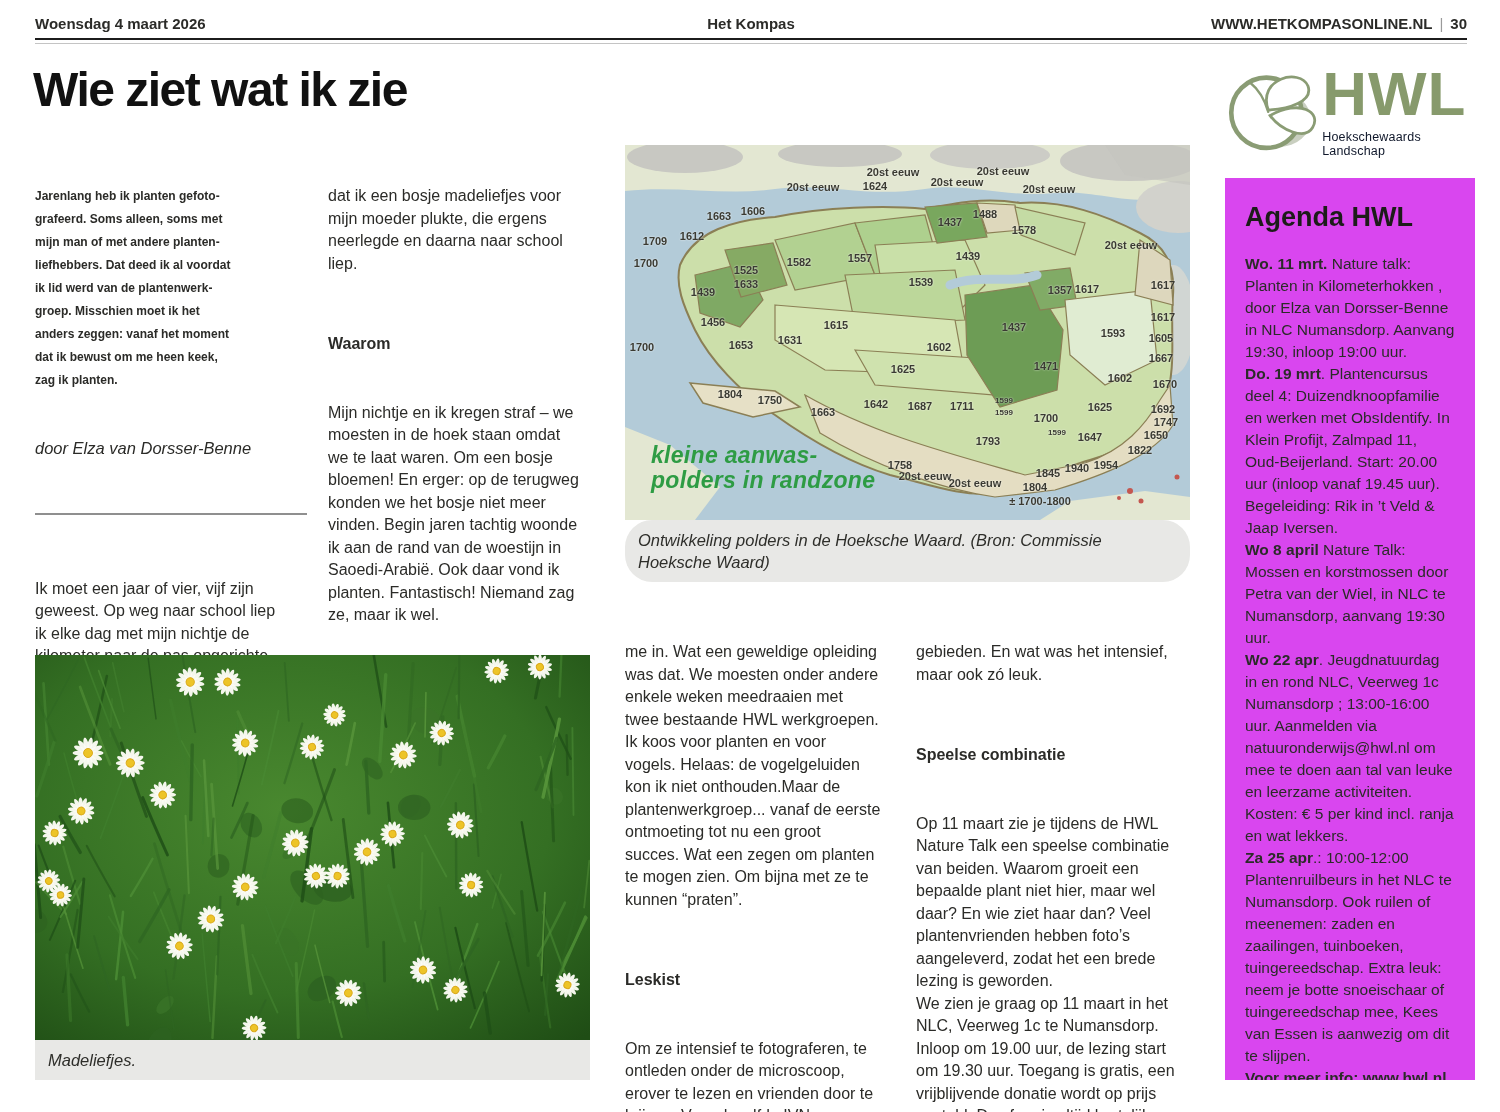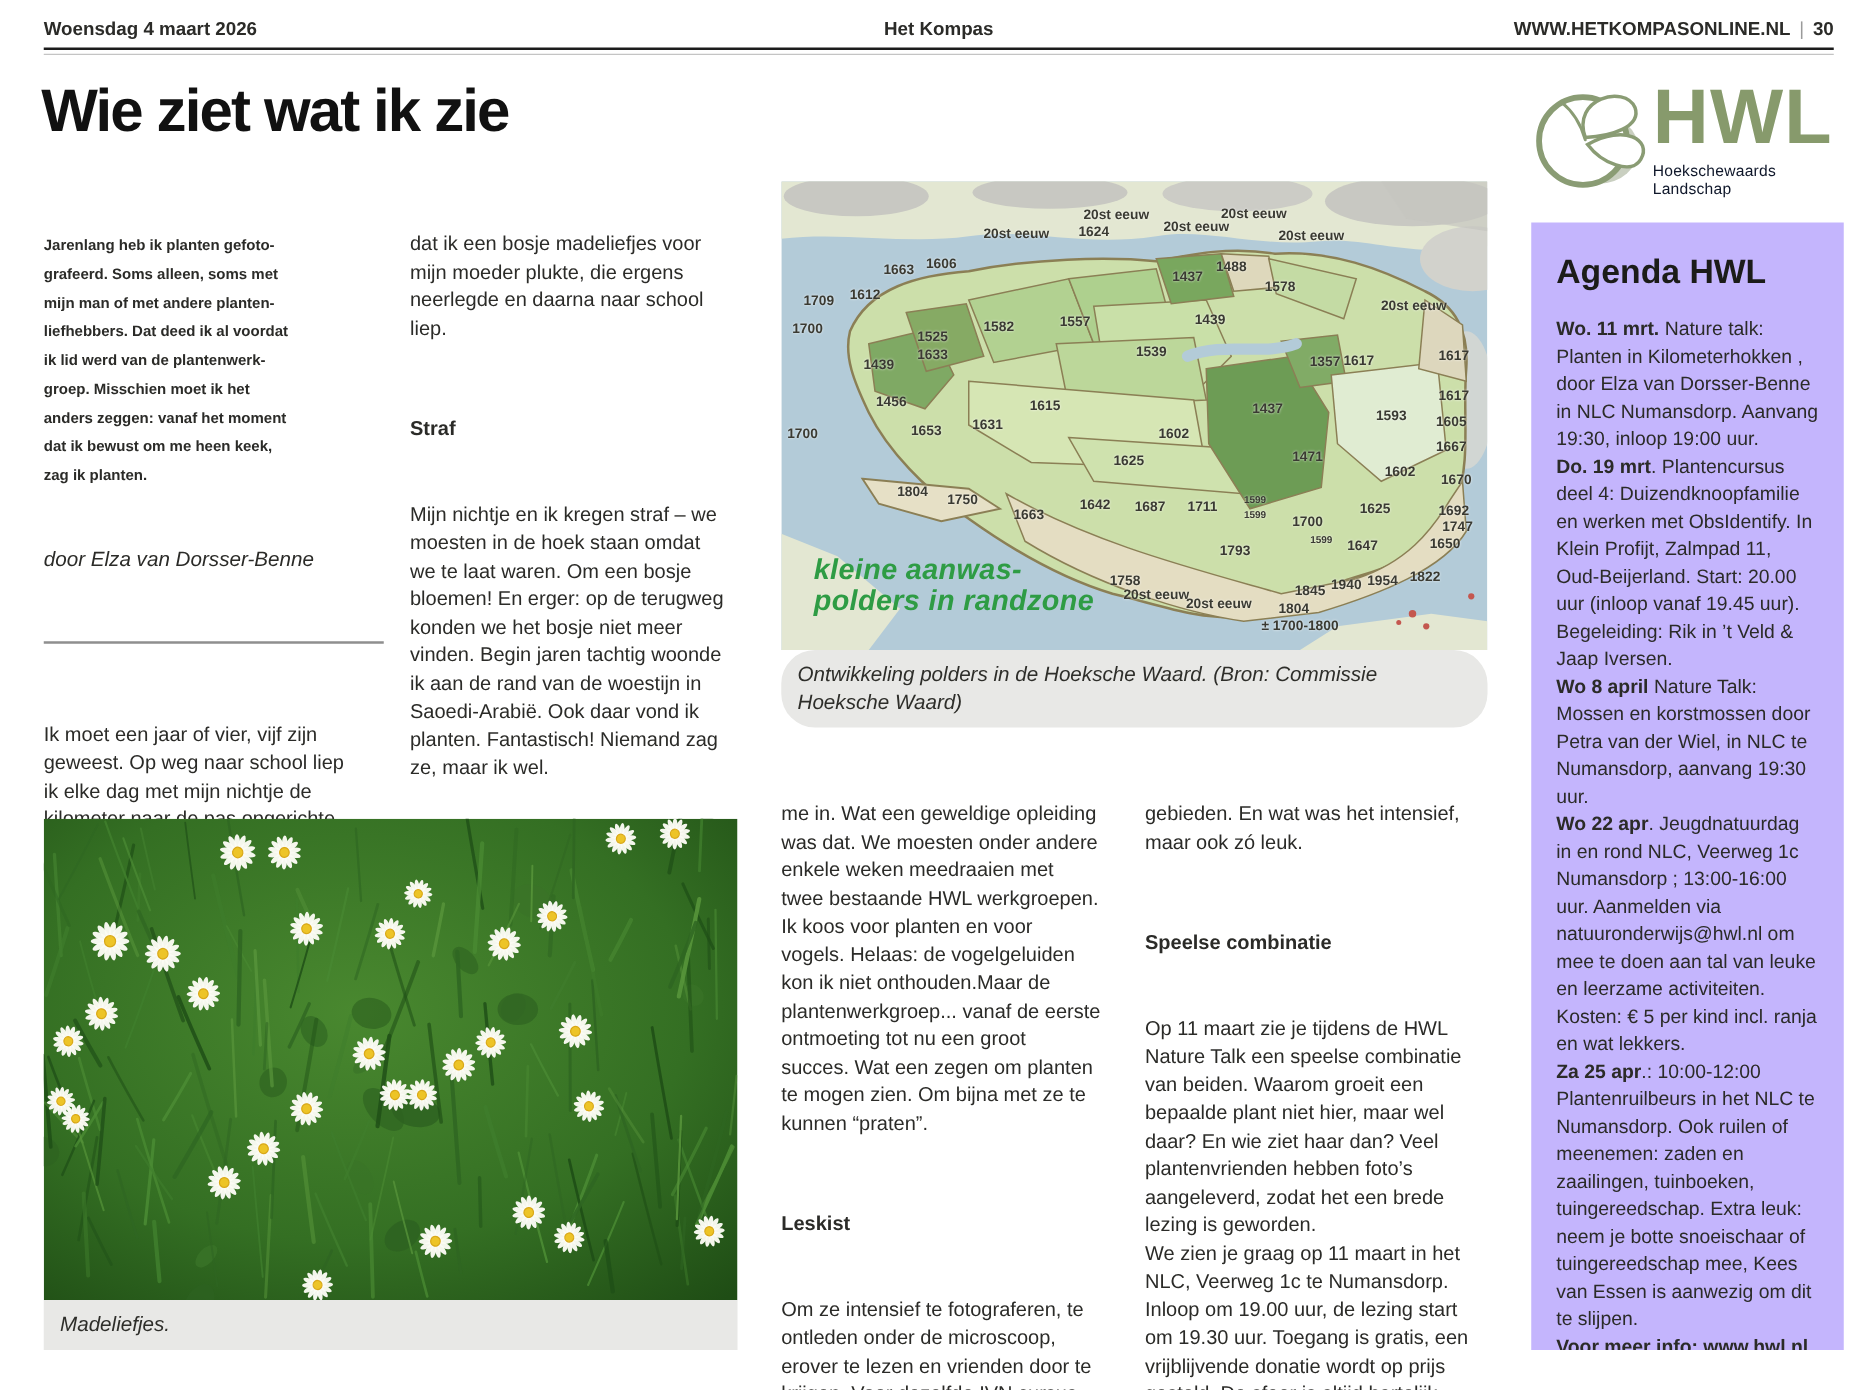--- a/index.html
+++ b/index.html
@@ -51,21 +51,21 @@
                font-style:italic;font-size:23px;line-height:25px;white-space:pre-line;
                letter-spacing:.3px;}
   .map-caption{width:539px;border-radius:27px;}
 
   
   .logo{position:absolute;left:1222px;top:58px;width:253px;height:112px;display:flex;align-items:flex-start;}
   .logo-text{margin-left:4px;margin-top:6px;}
   .logo-abbr{font-size:62px;font-weight:800;color:#879a6c;line-height:60px;letter-spacing:1px;}
   .logo-sub{font-size:12.5px;color:#0f172a;margin-top:6px;letter-spacing:.2px;}
   .agenda{position:absolute;left:1225px;top:178px;width:250px;height:902px;
-          background:#c4b5fd;padding:24px 20px;box-sizing:border-box;overflow:hidden;}
+          background:#d946ef;padding:24px 20px;box-sizing:border-box;overflow:hidden;}
   .agenda h2{margin:0 0 20px 0;font-size:27px;font-weight:800;color:#1c1c19;}
   .agenda-item{margin:0;font-size:15.5px;line-height:22px;color:#2b2b28;}
 </style>
 </head>
 <body>
 
 <div class="page">
 
   <div class="masthead">
     <span class="date">Woensdag 4 maart 2026</span>
@@ -102,21 +102,21 @@
 beneden langs de sloot. Nu ik het
 zo opschrijf, klinkt het bijna als iets
 uit een andere tijd. Ik herinner me</p>
   </div>
 
   <div class="col" id="col2">
     <p>dat ik een bosje madeliefjes voor
 mijn moeder plukte, die ergens
 neerlegde en daarna naar school
 liep.</p>
-    <div class="h3">Straf</div>
+    <div class="h3">Waarom</div>
     <p>Mijn nichtje en ik kregen straf – we
 moesten in de hoek staan omdat
 we te laat waren. Om een bosje
 bloemen! En erger: op de terugweg
 konden we het bosje niet meer
 vinden. Begin jaren tachtig woonde
 ik aan de rand van de woestijn in
 Saoedi-Arabië. Ook daar vond ik
 planten. Fantastisch! Niemand zag
 ze, maar ik wel.</p>
@@ -227,21 +227,21 @@
           <span class="map-label small" style="left: 379px; top: 267px;">1599</span>
           <span class="map-label" style="left: 475px; top: 262px;">1625</span>
           <span class="map-label" style="left: 538px; top: 264px;">1692</span>
           <span class="map-label" style="left: 198px; top: 267px;">1663</span>
           <span class="map-label" style="left: 421px; top: 273px;">1700</span>
           <span class="map-label" style="left: 541px; top: 277px;">1747</span>
           <span class="map-label small" style="left: 432px; top: 287px;">1599</span>
           <span class="map-label" style="left: 465px; top: 292px;">1647</span>
           <span class="map-label" style="left: 531px; top: 290px;">1650</span>
           <span class="map-label" style="left: 363px; top: 296px;">1793</span>
-          <span class="map-label" style="left: 515px; top: 317px;">1822</span>
+          <span class="map-label" style="left: 515px; top: 305px;">1822</span>
           <span class="map-label" style="left: 275px; top: 320px;">1758</span>
           <span class="map-label" style="left: 300px; top: 331px;">20st eeuw</span>
           <span class="map-label" style="left: 350px; top: 338px;">20st eeuw</span>
           <span class="map-label" style="left: 423px; top: 328px;">1845</span>
           <span class="map-label" style="left: 452px; top: 323px;">1940</span>
           <span class="map-label" style="left: 481px; top: 320px;">1954</span>
           <span class="map-label" style="left: 410px; top: 342px;">1804</span>
           <span class="map-label" style="left: 415px; top: 356px;">± 1700-1800</span>
         </div>
       <div class="map-overlay">kleine aanwas-

